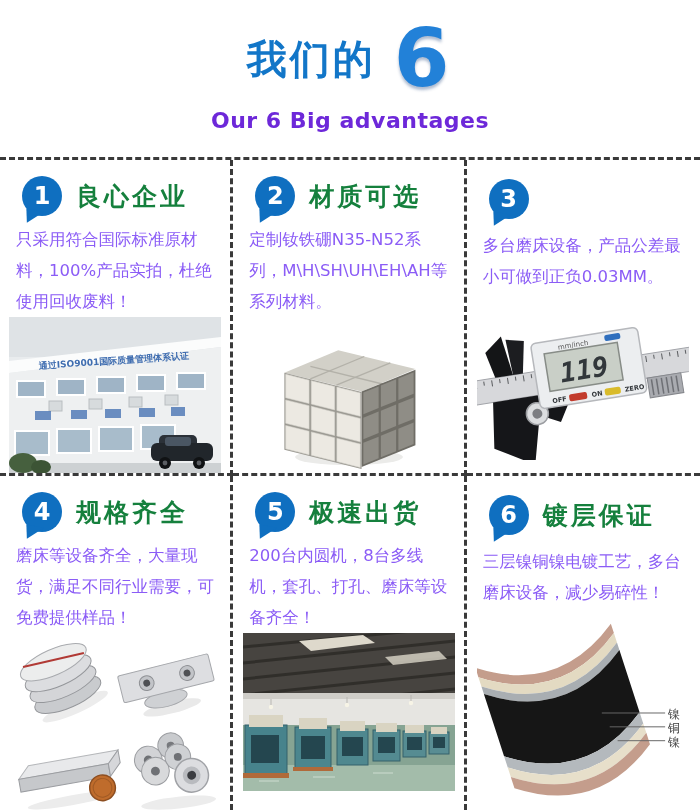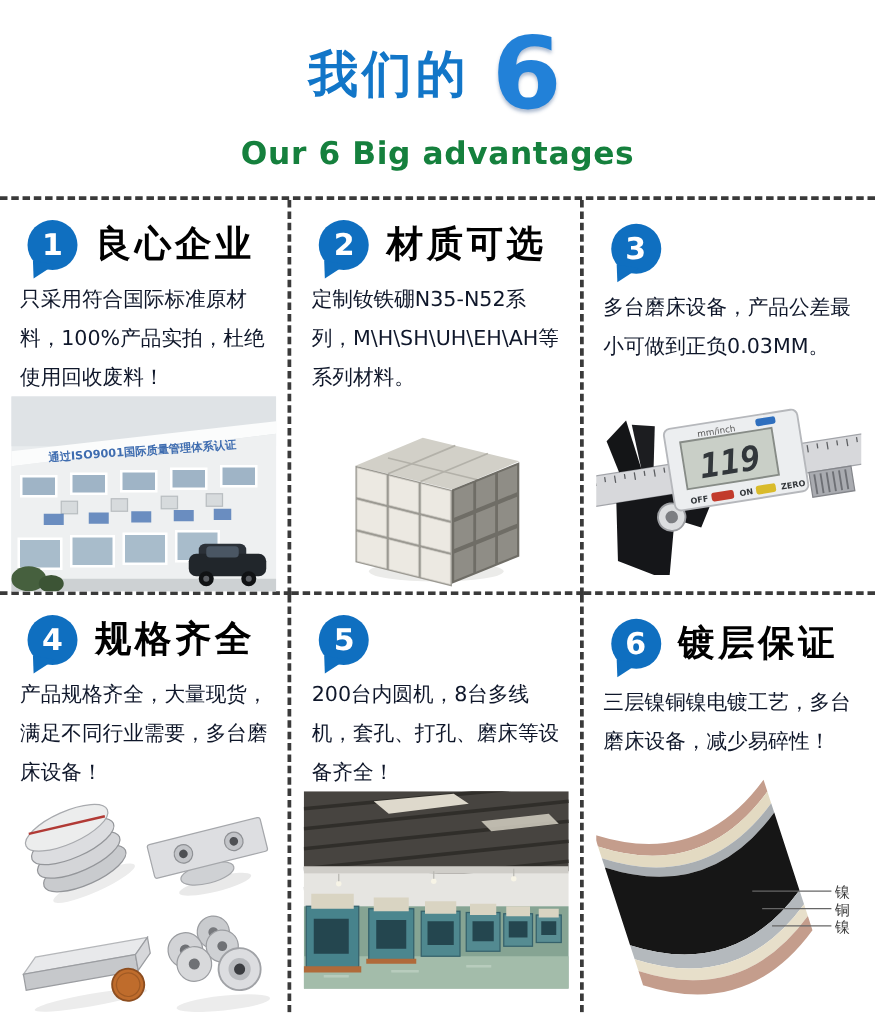--- a/index.html
+++ b/index.html
@@ -5,38 +5,38 @@
   * { margin:0; padding:0; box-sizing:border-box; }
   body { width:700px; background:#fff; font-family:"DejaVu Sans","Liberation Sans",sans-serif; color:#2c3a4d; }
   .page { width:700px; height:810px; overflow:hidden; background:#fff; }
 
   
   .header { height:157px; text-align:center; padding-top:16px; }
   .title-line { display:flex; align-items:center; justify-content:center; gap:14px; height:86px; }
   .t-part { font-size:40px; font-weight:bold; color:#1276c8; letter-spacing:3px; }
   .t-num  { font-size:80px; font-weight:bold; line-height:.9; color:#2281d8;
             text-shadow:0 3px 3px rgba(20,60,120,.35); padding:0 4px; }
-  .subtitle { margin-top:6px; font-size:25px; font-weight:bold; color:#15803d; letter-spacing:.5px; }
+  .subtitle { margin-top:6px; font-size:22px; font-weight:bold; color:#6d28d9; letter-spacing:.5px; }
 
   
   .grid { border-top:3px dashed #3a3a3a; display:flex; flex-wrap:wrap; }
   .card { width:233.33px; display:flex; flex-direction:column; padding:14px 10px 13px 10px; overflow:hidden; }
   .card:nth-child(3n+1), .card:nth-child(3n+2) { border-right:3px dashed #3a3a3a; }
   .row1 { height:316px; border-bottom:3px dashed #3a3a3a; }
   .row2 { height:334px; padding-bottom:4px; }
 
   .card-head { display:flex; align-items:center; gap:14px; margin:2px 0 8px 12px; height:46px; }
   .badge { position:relative; width:40px; height:40px; background:#0f6fc0; border-radius:50%;
            color:#fff; font-size:24px; font-weight:bold; display:flex; align-items:center; justify-content:center; flex:0 0 auto; }
   .badge::after { content:""; position:absolute; left:3px; bottom:-8px; width:0; height:0;
                   border-left:3px solid transparent; border-right:15px solid transparent;
                   border-top:14px solid #0f6fc0; transform:rotate(10deg); }
-  .card-title { font-size:29px; font-weight:bold; color:#000000; letter-spacing:3px; white-space:nowrap; }
-
-  .card-text { font-size:16.5px; line-height:31px; color:#0f172a; padding:0 2px 0 6px; word-break:break-all; }
+  .card-title { font-size:25px; font-weight:bold; color:#15803d; letter-spacing:3px; white-space:nowrap; }
+
+  .card-text { font-size:16.5px; line-height:31px; color:#8b5cf6; padding:0 2px 0 6px; word-break:break-all; }
 
   .photo { margin-top:auto; align-self:center; line-height:0; }
   .photo.lift { margin-bottom:20px; }
   svg { display:block; }
 </style>
 </head>
 <body>
 
 <div class="page">
 
@@ -221,21 +221,21 @@
           </g>
         </svg>
       </div>
     </div>
 
     <div class="card row2">
       <div class="card-head">
         <div class="badge">4</div>
         <div class="card-title">规格齐全</div>
       </div>
-      <div class="card-text">产品规格齐全，大量现货，满足不同行业需要，多台磨床设备！</div>
+      <div class="card-text">磨床等设备齐全，大量现货，满足不同行业需要，可免费提供样品！</div>
       <div class="photo">
         <svg width="220" height="182" viewBox="0 0 222 184">
           <rect width="222" height="184" fill="#ffffff"></rect>
 
           <g transform="rotate(-24 56 46)">
             <ellipse cx="58" cy="78" rx="36" ry="7" fill="#ececec"></ellipse>
             <ellipse cx="56" cy="64" rx="36" ry="13" fill="#c9cbce" stroke="#94969a" stroke-width="1"></ellipse>
             <ellipse cx="56" cy="52" rx="36" ry="13" fill="#d4d5d8" stroke="#94969a" stroke-width="1"></ellipse>
             <ellipse cx="56" cy="40" rx="36" ry="13" fill="#dcdde0" stroke="#94969a" stroke-width="1"></ellipse>
             <ellipse cx="56" cy="28" rx="36" ry="13" fill="#eceded" stroke="#a8aaae" stroke-width="1"></ellipse>
@@ -275,20 +275,21 @@
             <circle cx="188" cy="146" r="9" fill="#b9bbbf"></circle>
             <circle cx="188" cy="146" r="4.5" fill="#3b3d41"></circle>
           </g>
         </svg>
       </div>
     </div>
 
     <div class="card row2">
       <div class="card-head">
         <div class="badge">5</div>
+        <div class="card-title">极速出货</div>
       </div>
       <div class="card-text">200台内圆机，8台多线机，套孔、打孔、磨床等设备齐全！</div>
       <div class="photo lift">
         <svg width="212" height="158" viewBox="0 0 212 158">
           <rect width="212" height="158" fill="#ffffff"></rect>
 
           <rect width="212" height="64" fill="#474440"></rect>
           <g stroke="#302e2a" stroke-width="3">
             <line x1="0" y1="14" x2="212" y2="-6"></line>
             <line x1="0" y1="30" x2="212" y2="8"></line>

